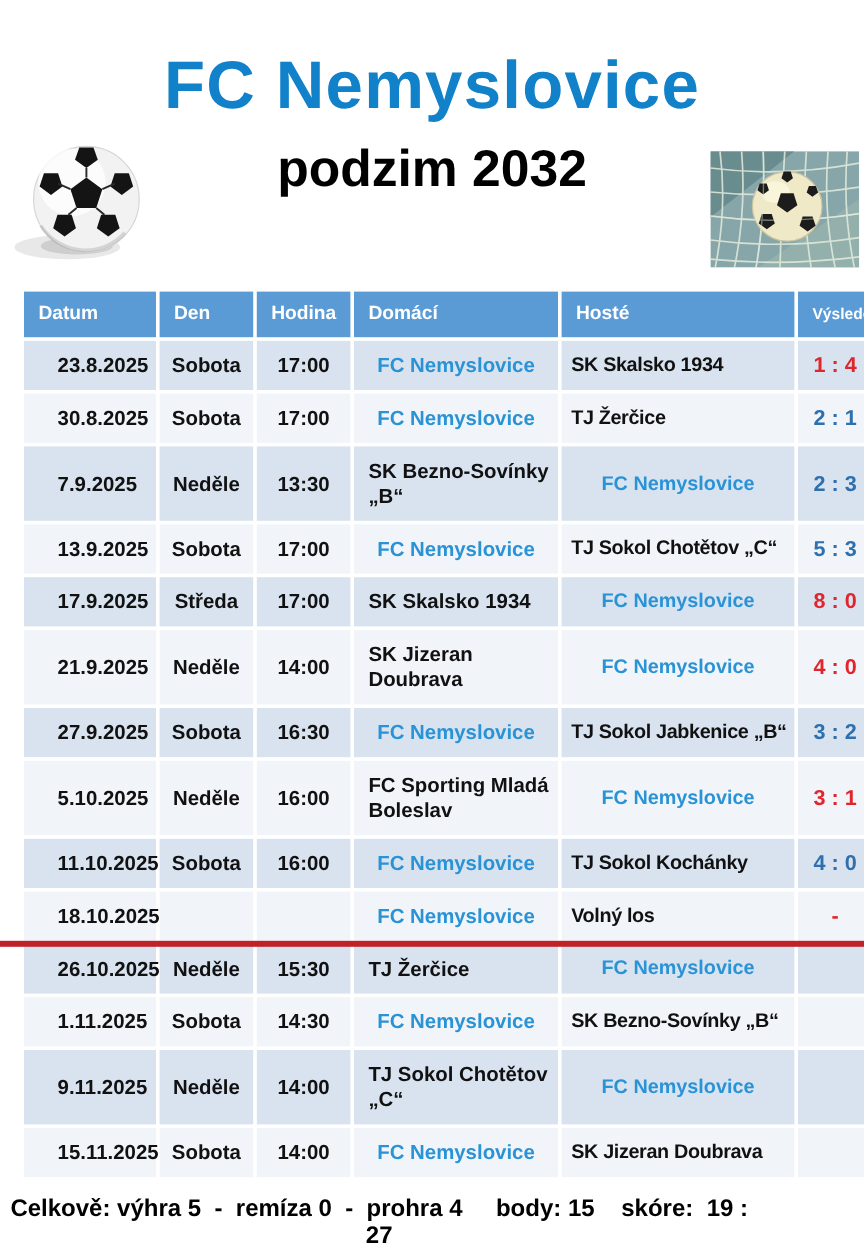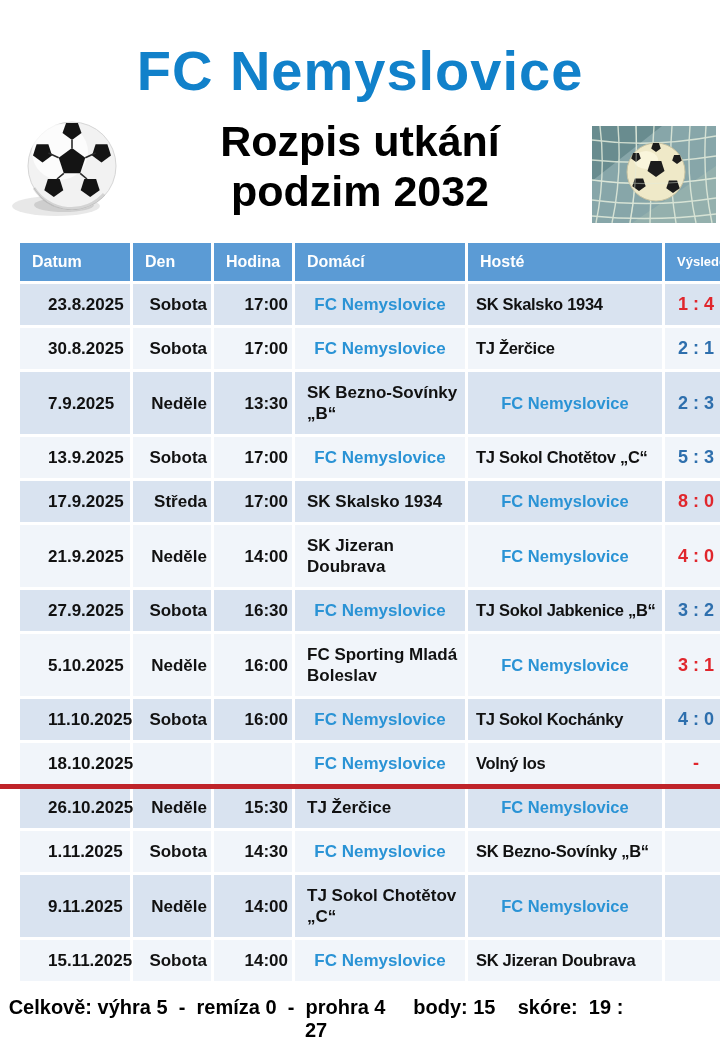--- a/index.html
+++ b/index.html
@@ -31,21 +31,21 @@
     padding:8px 2px 8px 12px;line-height:22px;vertical-align:middle;
   }
   th.h-vysledek{font-size:13px;text-align:center;padding:8px 12px;}
   td{
     font-weight:bold;font-size:17px;line-height:21px;color:#111111;
     padding:10px 4px;vertical-align:middle;
   }
   tr.shaded td{background:var(--row-shaded,#d9e3f0);}
   tr.plain td{background:var(--row-plain,#f1f5fa);}
   .c-datum{padding-left:28px;}
-  .c-den,.c-hodina{text-align:right;}
+  .c-den,.c-hodina{text-align:center;}
   .c-domaci{padding-left:12px;padding-right:4px;}
   .c-hoste{padding-left:8px;white-space:nowrap;font-size:16.5px;letter-spacing:-0.3px;}
   td.fc{color:var(--fc-blue,#2a93d5);text-align:center;padding-left:4px;letter-spacing:0;}
   .c-vysledek{text-align:center;font-size:18px;}
   td.res-red{color:var(--result-red,#e0262c);}
   td.res-blue{color:var(--result-blue,#2e6fad);}
   .red-line{
     position:absolute;top:784px;left:0;width:720px;height:5px;
     background:var(--line-red,#bf2329);
   }
@@ -55,21 +55,20 @@
   }
 </style>
 </head>
 <body>
 
 <div class="page">
 
   <div class="page-title">FC Nemyslovice</div>
 
   <div class="subtitle">
-    <div>Rozpis utkání</div>
     <div>podzim 2032</div>
   </div>
 
   <svg class="ball-left" width="112" height="100" viewBox="0 0 112 100">
     <ellipse cx="44" cy="88" rx="44" ry="10" fill="#bdbdbd" opacity="0.35"></ellipse>
     <ellipse cx="52" cy="87" rx="30" ry="7" fill="#9e9e9e" opacity="0.35"></ellipse>
     <circle cx="60" cy="48" r="44" fill="#f2f2f2" stroke="#d6d6d6" stroke-width="1"></circle>
     <circle cx="48" cy="34" r="28" fill="#ffffff" opacity="0.75"></circle>
     <polygon points="60,30 73.3,39.7 68.2,55.3 51.8,55.3 46.7,39.7" fill="#141414"></polygon>
     <polygon points="60,22 50.5,15.1 54.1,4.9 65.9,4.9 69.5,15.1" fill="#141414"></polygon>

